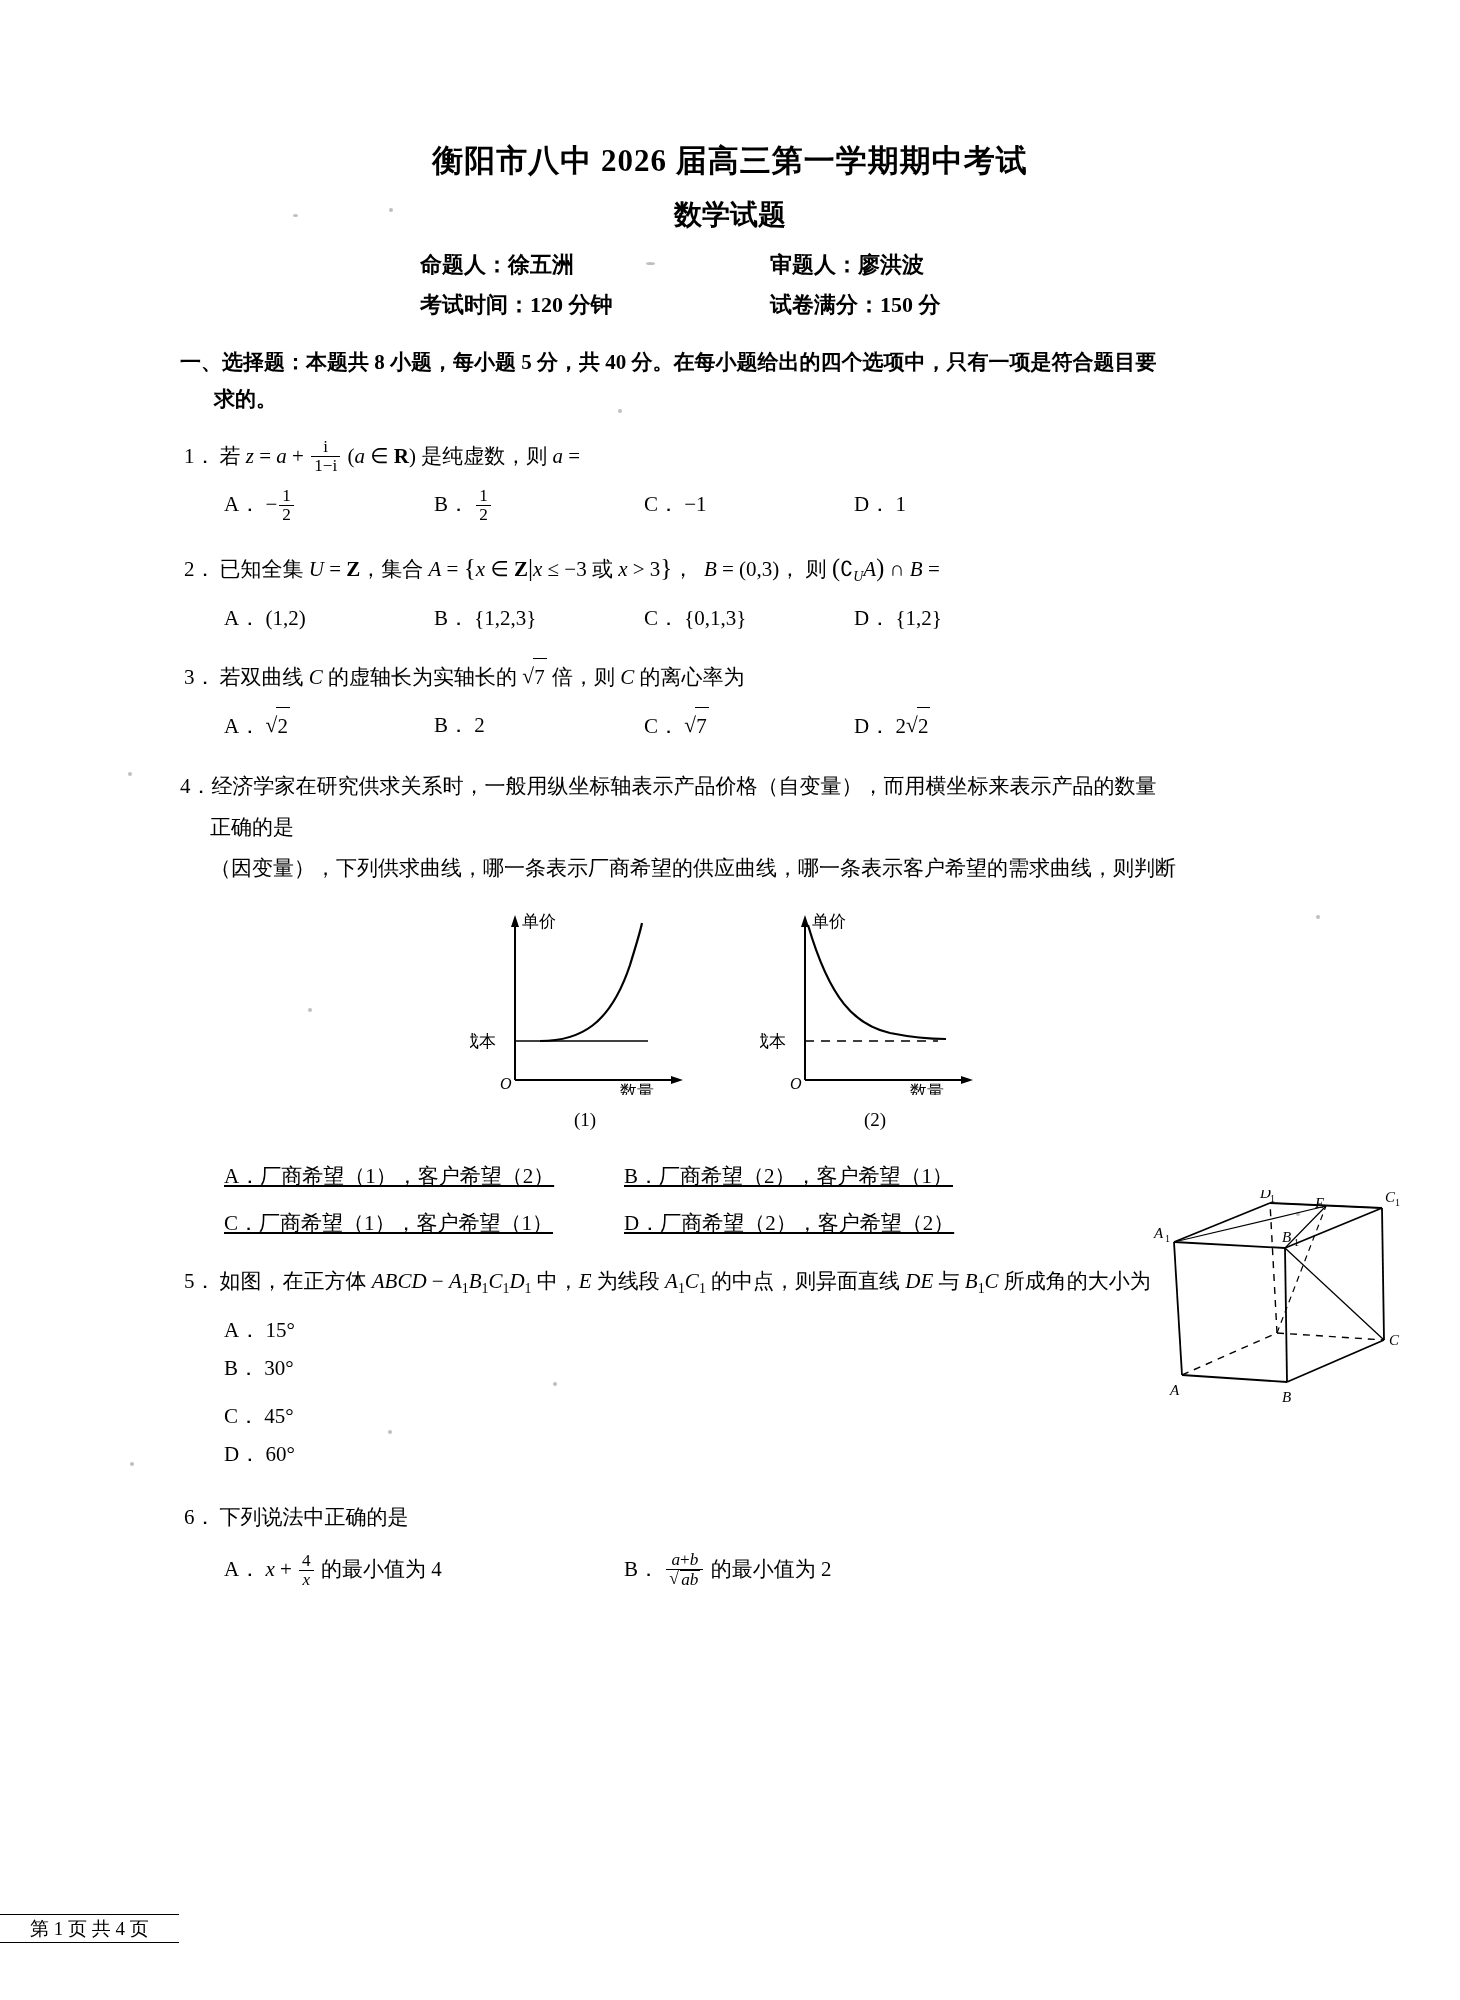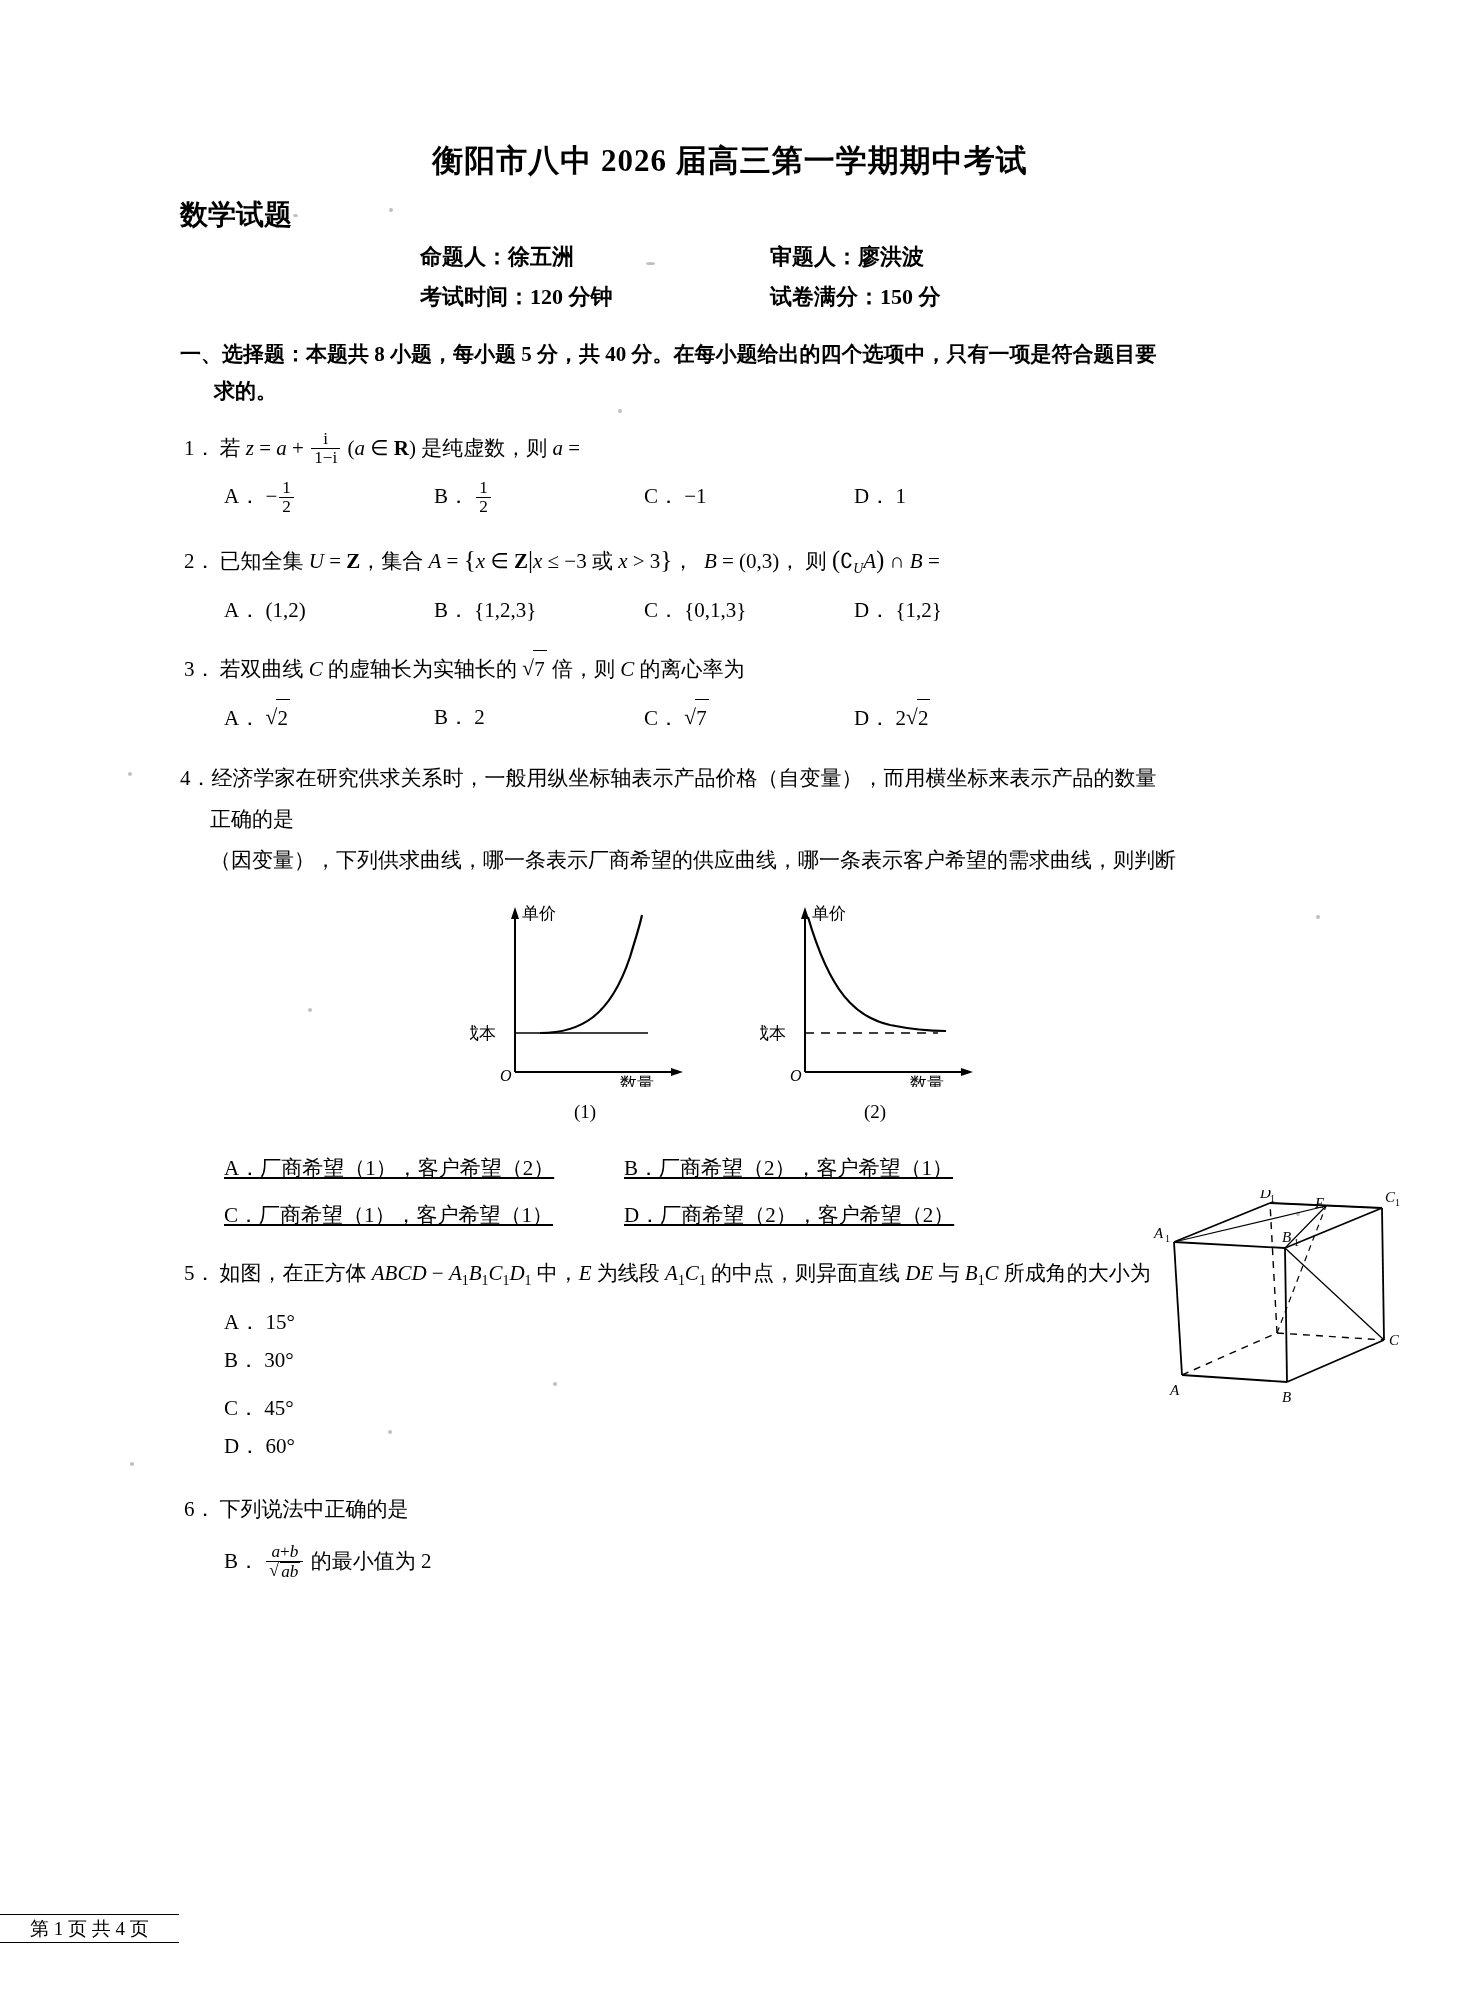--- a/index.html
+++ b/index.html
@@ -29,23 +29,24 @@
     width: 1100px;
   }
   .title {
     text-align: center;
     font-size: 31px;
     font-weight: bold;
     letter-spacing: 1px;
     margin-bottom: 14px;
   }
   .subtitle {
+    text-align: center;
     font-size: 28px;
     font-weight: bold;
-    margin-bottom: 8px;
+    margin-bottom: 16px;
   }
   .meta-row {
     display: flex;
     justify-content: center;
     font-size: 22px;
     font-weight: bold;
     margin-bottom: 10px;
   }
   .meta-row .cell-a { width: 300px; text-align: left; padding-left: 60px;}
   .meta-row .cell-b { width: 330px; text-align: left; padding-left: 50px;}
@@ -289,20 +290,25 @@
         </div>
       </div>
     </div>
 
     <div class="q" style="margin-top:26px;">
       <div class="q-stem">
         <span class="num">6．</span><span>下列说法中正确的是</span>
       </div>
       <div class="choices c2w" style="margin-top:14px;">
         <div class="ch">
+          A．&nbsp;<span class="it">x</span> +
+          <span class="frac"><span class="n">4</span><span class="d"><span class="it">x</span></span></span>
+          的最小值为 4
+        </div>
+        <div class="ch">
           B．&nbsp;<span class="frac"><span class="n"><span class="it">a</span>+<span class="it">b</span></span><span class="d"><span class="sqrt"><span><span class="it">ab</span></span></span></span></span>
           的最小值为 2
         </div>
       </div>
     </div>
 
   </div>
 
   <div class="cube-wrap">
     <svg width="280" height="220" viewBox="0 0 280 220">

